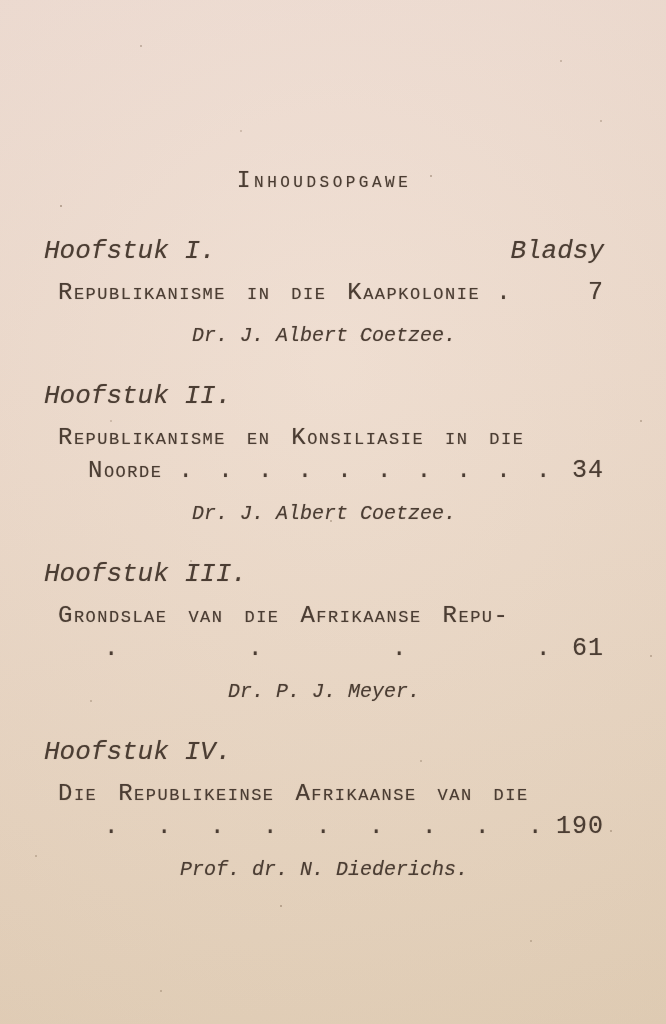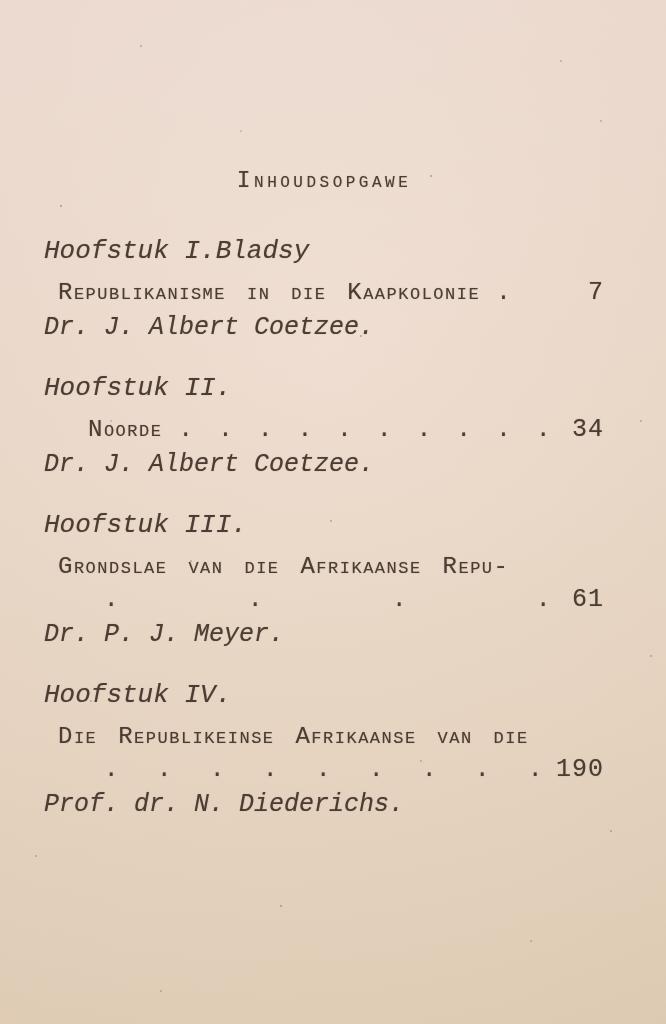--- a/index.html
+++ b/index.html
@@ -35,21 +35,21 @@
   .title{
     margin:0 0 38px 0;
     text-align:center;
     font-size:23px;font-weight:normal;
     font-variant:small-caps;
     letter-spacing:3.5px;
     line-height:30px;
   }
   .chapter{margin-bottom:26px;}
   .heading-row{
-    display:flex;justify-content:flex-start;align-items:baseline;
+    display:flex;justify-content:space-between;align-items:baseline;
     font-style:italic;font-size:26px;line-height:34px;
     margin-bottom:8px;
     margin-top:23px;
   }
   .toc-line{
     display:flex;align-items:flex-start;
     margin-left:14px;
     font-size:24px;line-height:33px;
     font-variant:small-caps;
     letter-spacing:1.5px;word-spacing:5px;
@@ -60,22 +60,22 @@
   .leader{
     flex:1;display:flex;justify-content:space-between;
     margin:0 12px 0 16px;overflow:hidden;
   }
   .dot{font-variant:normal;}
   .pagenum{
     min-width:40px;text-align:right;
     font-variant:normal;letter-spacing:1px;font-size:25px;
   }
   .author{
-    font-style:italic;
-    font-size:25px;line-height:34px;margin-top:2px;
+    text-align:center;font-style:italic;
+    font-size:20px;line-height:34px;margin-top:10px;
   }
 </style>
 </head>
 <body>
 
 <div class="page">
   <div class="speckles"></div>
   <h1 class="title">Inhoudsopgawe</h1>
   <section id="chapters">
   <div class="chapter">
@@ -94,20 +94,23 @@
         </div>
     <div class="author">Dr. J. Albert Coetzee.</div>
   </div>
 
   <div class="chapter">
     <div class="heading-row">
       <span class="hoofstuk">Hoofstuk II.</span>
 
     </div>
     <div class="lines">
+          <div class="toc-line">
+            <span class="toc-text">Republikanisme en Konsiliasie in die</span>
+          </div>
           <div class="toc-line indent">
             <span class="toc-text">Noorde</span>
             <span class="leader">
               <span class="dot">.</span>
               <span class="dot">.</span>
               <span class="dot">.</span>
               <span class="dot">.</span>
               <span class="dot">.</span>
               <span class="dot">.</span>
               <span class="dot">.</span>

